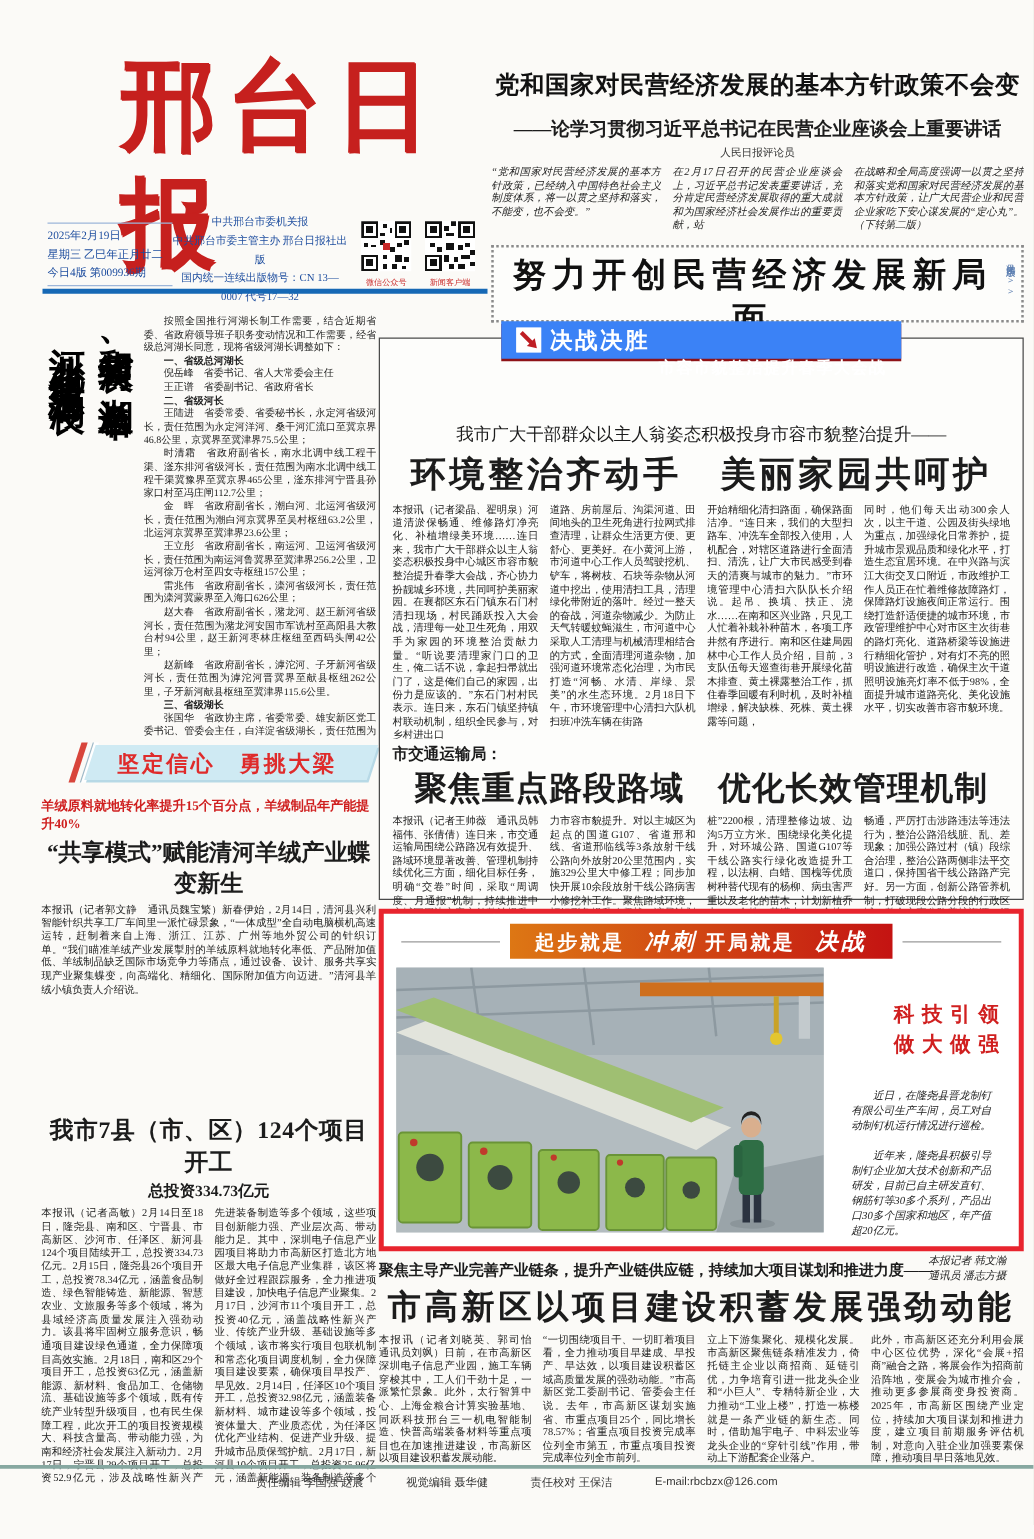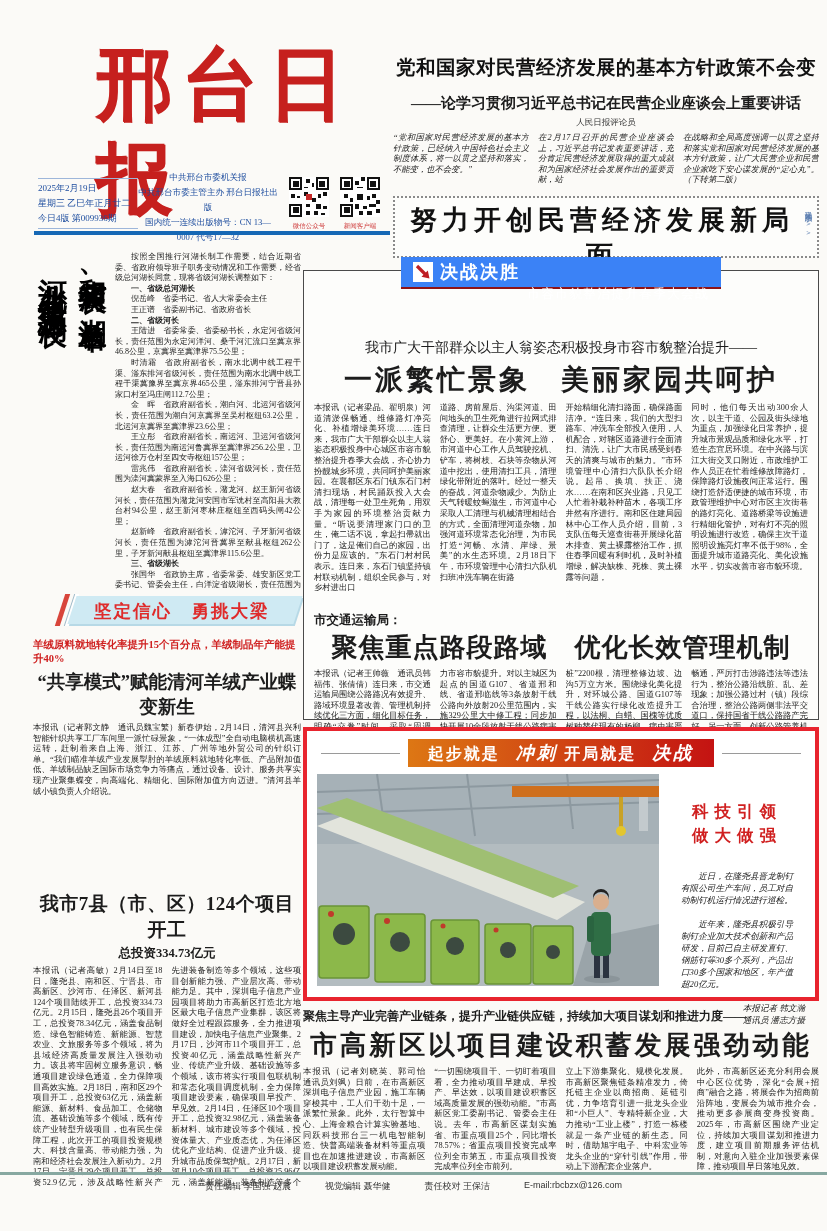--- a/index.html
+++ b/index.html
@@ -76,43 +76,43 @@
   .projects .col{height:222px;}
 
   
   .campaign{position:absolute;left:303px;top:270px;width:516px;height:450px;border:1px solid #4a4a4a;
             background:#fdfdfb;}
   .camp-banner{position:absolute;top:-14px;left:50%;transform:translateX(-50%);height:30px;
                background:#3b82f6;color:#fff;display:flex;align-items:center;gap:7px;padding:0 12px;
                white-space:nowrap;box-shadow:0 2px 0 #8e1317;}
   .camp-banner .ic{width:20px;height:20px;background:#fff;flex:0 0 auto;}
   .camp-label{font-family:"Liberation Sans",sans-serif;font-weight:900;font-size:18px;letter-spacing:2px;}
-  .camp-title{font-family:"Liberation Sans",sans-serif;font-weight:normal;font-size:13px;letter-spacing:1px;margin-top:44px;}
+  .camp-title{font-family:"Liberation Sans",sans-serif;font-weight:bold;font-size:13px;letter-spacing:1px;margin-top:44px;}
   .camp-inner{padding:24px 10px 0 10px;}
   .env-kicker{font-size:14px;text-align:center;margin-top:44px;}
   .env-headline{font-weight:900;font-size:28px;letter-spacing:3px;text-align:center;margin-top:4px;}
   .campaign .col{height:188px;}
-  .transport{margin-top:21px;}
+  .transport{margin-top:4px;}
   .trans-dept{font-weight:bold;font-size:12.5px;}
   .trans-headline{font-weight:900;font-size:26px;letter-spacing:1px;text-align:center;margin-top:1px;}
   .transport .col{height:132px;}
 
   
   .photo-box{position:absolute;left:303px;top:727px;width:516px;height:274px;background:#fff;
              border:4px solid #e8242e;}
   .slogan-row{display:flex;align-items:center;margin:8px 14px 0 14px;}
   .slogan-row .hline{flex:1;height:1px;background:#9a9a9a;}
   .slogan{background:linear-gradient(90deg,#dd7714,#c41312);color:#fff;padding:2px 20px;margin:0 8px;
           font-family:"Liberation Sans",sans-serif;font-weight:bold;font-size:16px;letter-spacing:2px;
           white-space:nowrap;}
   .slogan .em{font-style:italic;font-family:"DejaVu Serif",serif;font-size:18px;letter-spacing:3px;margin-left:16px;}
   .photo-row{display:flex;margin:7px 10px 0 10px;gap:10px;}
   .photo-frame{width:342px;height:212px;flex:0 0 auto;background:#b3bcc0;overflow:hidden;}
   .caption{flex:1;padding-top:26px;}
-  .cap-title{color:#d01f1f;font-weight:bold;font-size:16.5px;letter-spacing:6px;text-align:center;line-height:24px;}
+  .cap-title{color:#d01f1f;font-weight:bold;font-size:16.5px;letter-spacing:6px;text-align:right;line-height:24px;}
   .cap-body{margin-top:22px;font-style:italic;font-size:8.6px;line-height:12px;text-align:justify;color:#222;}
   .cap-body p{margin:12px;text-indent:2em;}
   .cap-credit{font-style:italic;font-size:8.6px;text-align:right;margin-top:3px;color:#222;line-height:12px;}
 
   
   .hightech{position:absolute;left:303px;top:1008px;width:516px;}
   .ht-kicker{font-weight:bold;font-size:12px;}
   .ht-headline{font-weight:900;font-size:26.5px;letter-spacing:3px;text-align:center;margin-top:2px;}
   .hightech .col{height:104px;}
 
@@ -286,21 +286,21 @@
       <svg class="ic" viewBox="0 0 20 20" data-name="diagonal-arrow-icon">
         <rect width="20" height="20" fill="#fff"></rect>
         <path d="M4 4 L13 13" stroke="#bf1e24" stroke-width="3.2"></path>
         <path d="M16.5 16.5 L8.5 14.8 L14.8 8.5 Z" fill="#bf1e24"></path>
       </svg>
       <span class="camp-label" data-name="campaign-banner-label">决战决胜</span>
       <span class="camp-title" data-name="campaign-banner-title">市容市貌整治提升春季大会战</span>
     </div>
     <div class="camp-inner" data-name="campaign-content">
       <div class="env-kicker" data-name="article-kicker">我市广大干部群众以主人翁姿态积极投身市容市貌整治提升——</div>
-      <div class="env-headline" data-name="article-headline">一派繁忙景象　美丽家园共呵护</div>
+      <div class="env-headline" data-name="article-headline">环境整治齐动手　美丽家园共呵护</div>
       <div class="cols" data-name="article-columns">
         <div class="col" data-name="article-column">本报讯（记者梁晶、翟明泉）河道清淤保畅通、维修路灯净亮化、补植增绿美环境……连日来，我市广大干部群众以主人翁姿态积极投身中心城区市容市貌整治提升春季大会战，齐心协力扮靓城乡环境，共同呵护美丽家园。在襄都区东石门镇东石门村清扫现场，村民踊跃投入大会战，清理每一处卫生死角，用双手为家园的环境整治贡献力量。“听说要清理家门口的卫生，俺二话不说，拿起扫帚就出门了，这是俺们自己的家园，出份力是应该的。”东石门村村民表示。连日来，东石门镇坚持镇村联动机制，组织全民参与，对乡村进出口</div>
         <div class="col" data-name="article-column">道路、房前屋后、沟渠河道、田间地头的卫生死角进行拉网式排查清理，让群众生活更方便、更舒心、更美好。在小黄河上游，市河道中心工作人员驾驶挖机、铲车，将树枝、石块等杂物从河道中挖出，使用清扫工具，清理绿化带附近的落叶。经过一整天的奋战，河道杂物减少。为防止天气转暖蚊蝇滋生，市河道中心采取人工清理与机械清理相结合的方式，全面清理河道杂物，加强河道环境常态化治理，为市民打造“河畅、水清、岸绿、景美”的水生态环境。2月18日下午，市环境管理中心清扫六队机扫班冲洗车辆在街路</div>
         <div class="col" data-name="article-column">开始精细化清扫路面，确保路面洁净。“连日来，我们的大型扫路车、冲洗车全部投入使用，人机配合，对辖区道路进行全面清扫、清洗，让广大市民感受到春天的清爽与城市的魅力。”市环境管理中心清扫六队队长介绍说。起吊、换填、扶正、浇水……在南和区兴业路，只见工人忙着补栽补种苗木，各项工序井然有序进行。南和区住建局园林中心工作人员介绍，目前，3支队伍每天巡查街巷开展绿化苗木排查、黄土裸露整治工作，抓住春季回暖有利时机，及时补植增绿，解决缺株、死株、黄土裸露等问题，</div>
         <div class="col" data-name="article-column">同时，他们每天出动300余人次，以主干道、公园及街头绿地为重点，加强绿化日常养护，提升城市景观品质和绿化水平，打造生态宜居环境。在中兴路与滨江大街交叉口附近，市政维护工作人员正在忙着维修故障路灯，保障路灯设施夜间正常运行。围绕打造舒适便捷的城市环境，市政管理维护中心对市区主次街巷的路灯亮化、道路桥梁等设施进行精细化管护，对有灯不亮的照明设施进行改造，确保主次干道照明设施亮灯率不低于98%，全面提升城市道路亮化、美化设施水平，切实改善市容市貌环境。</div>
       </div>
       <div class="transport" data-name="transport-article">
         <div class="trans-dept" data-name="department-label">市交通运输局：</div>
         <div class="trans-headline" data-name="article-headline">聚焦重点路段路域　优化长效管理机制</div>
         <div class="cols" data-name="article-columns">

